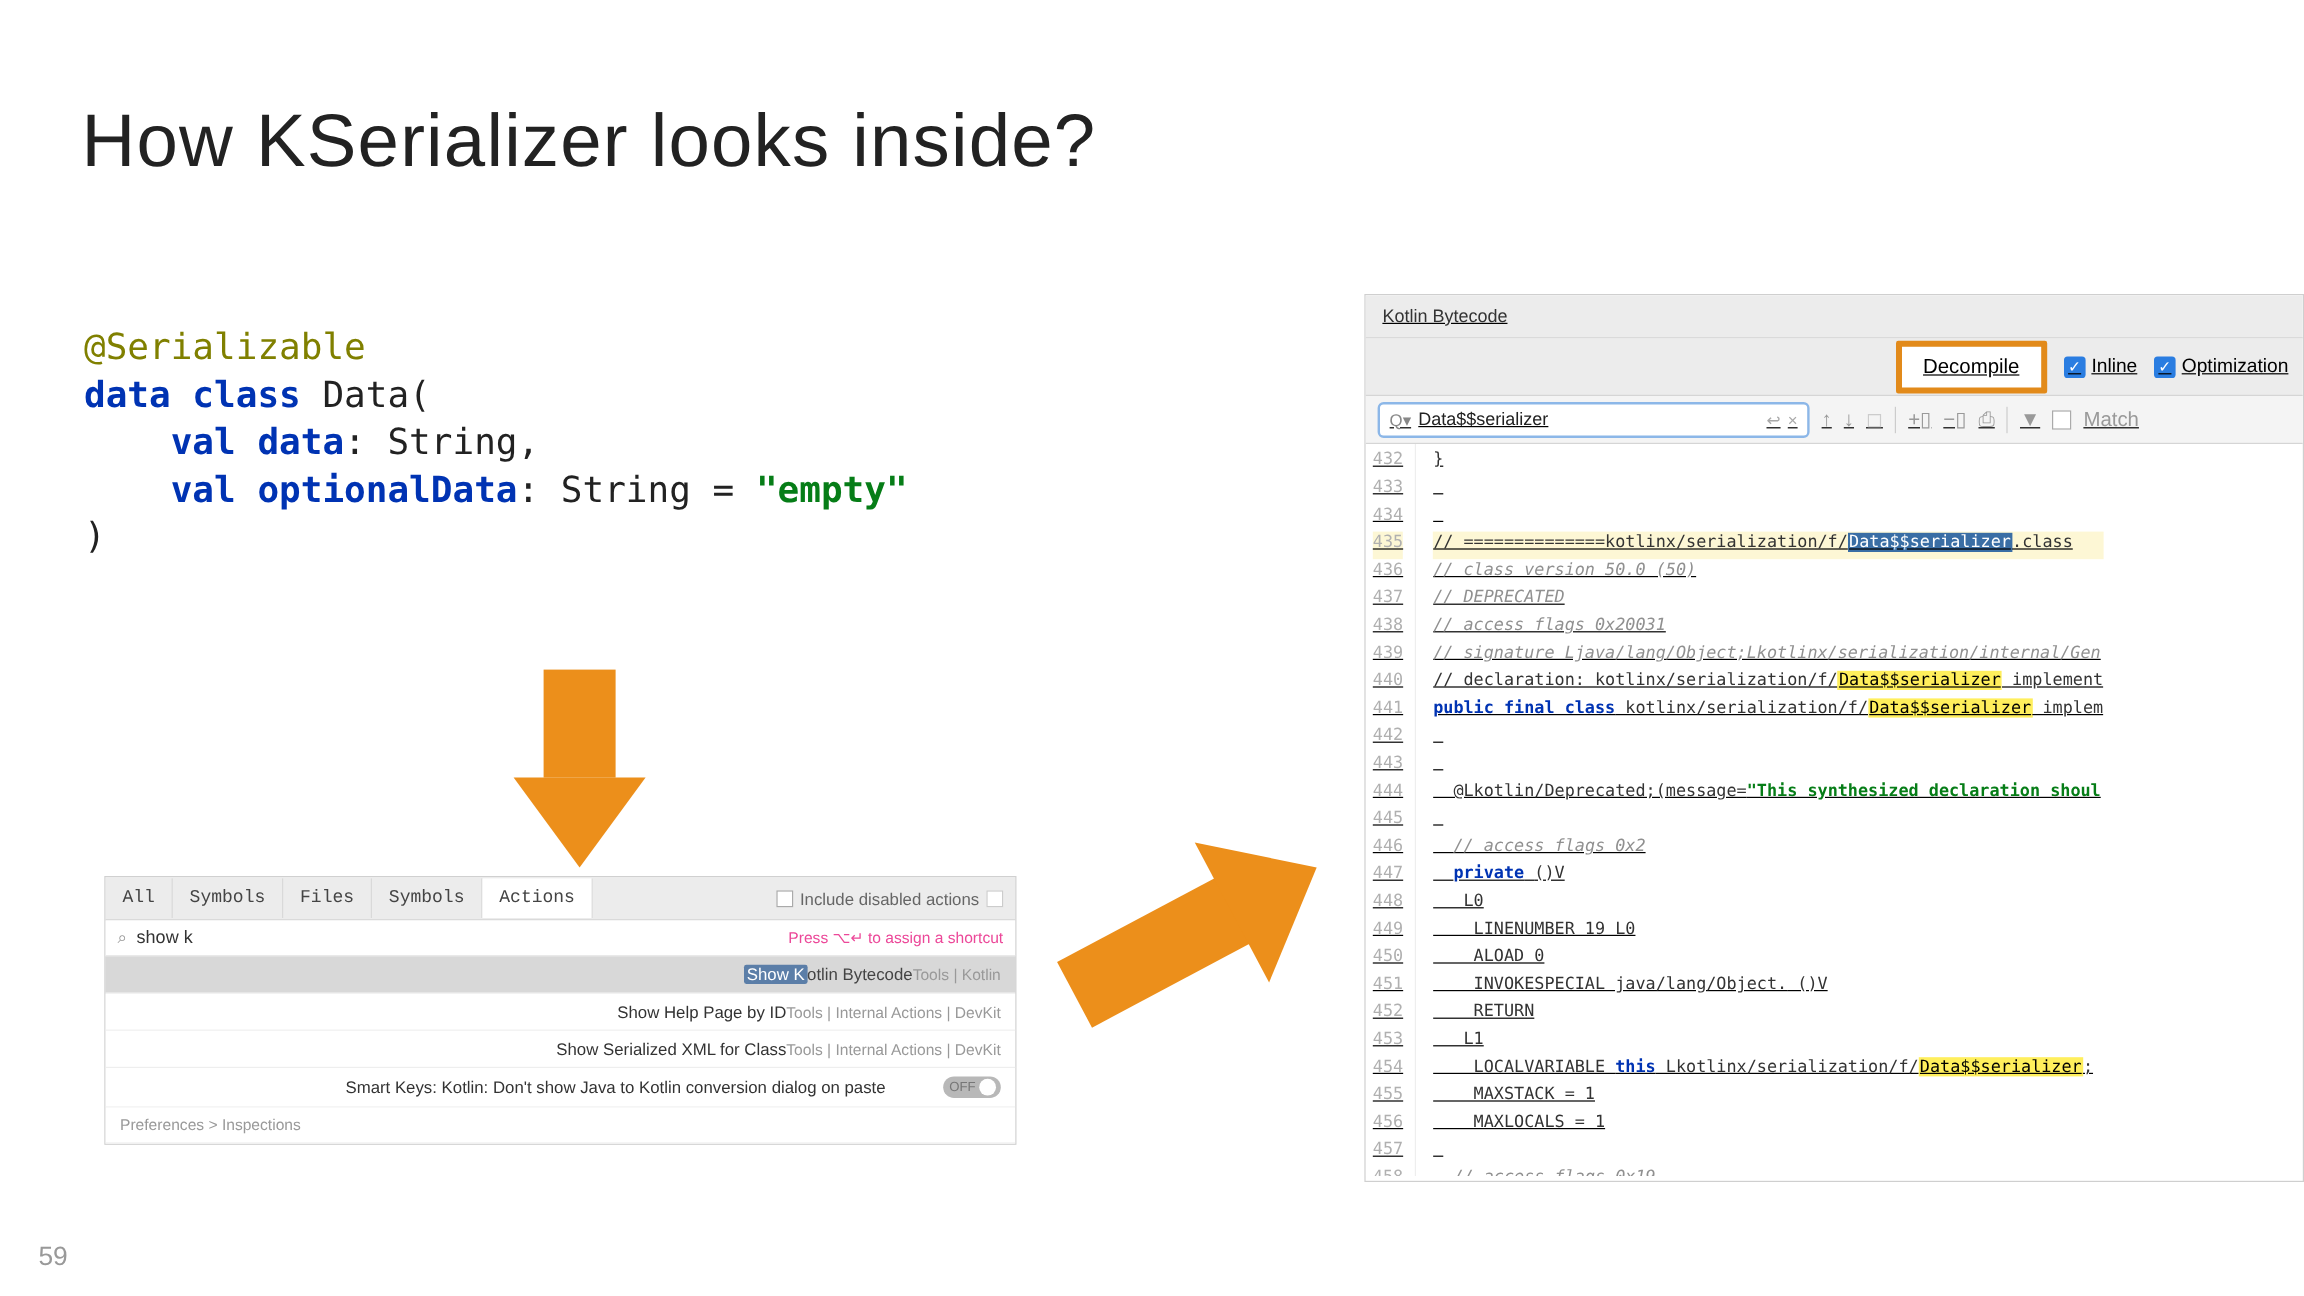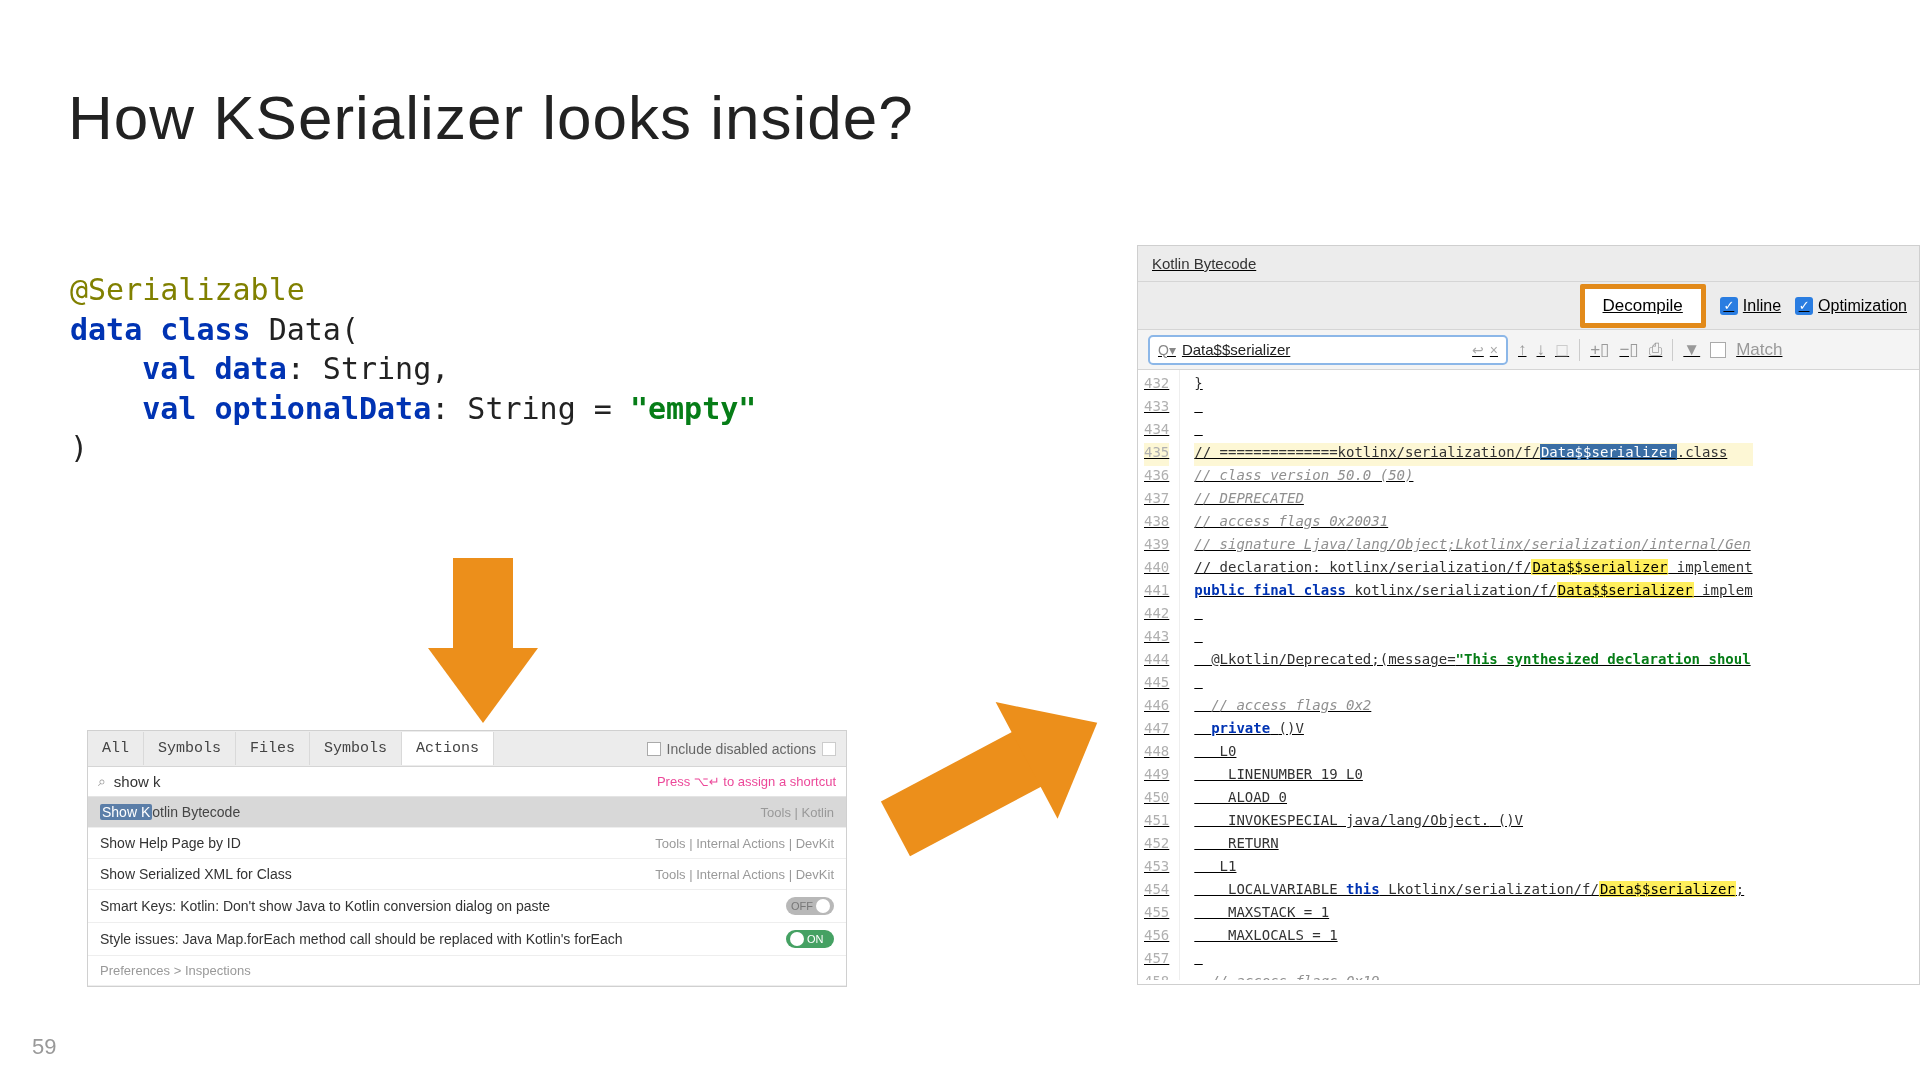--- a/index.html
+++ b/index.html
@@ -112,30 +112,30 @@
   .sp-hint { color:#ec4899; font-size:13px;margin-left:14px;}
   .sp-row {
     display:flex; align-items:center; padding: 7px 12px;
     border-bottom:1px solid #eee;
     background:#fff;
     font-size:14px;
   }
   .sp-row.selected {
     background:#d8d8d8; color:#444;
   }
-  .sp-row .grow { flex:1; }
+  .sp-row .grow { flex:1;text-align:right; }
   .sp-row .hint { color:#999; font-size:13px; }
   .sel-hl { background:#5b7ea8; color:#fff; padding:0 2px; border-radius:2px;}
   .sp-row.selected .sel-hl { background:#5b7ea8; }
   .toggle {
     display:inline-flex; align-items:center;
     width:48px; height:18px; border-radius:9px;
     font-size:11px; color:#fff; justify-content:flex-end; padding:0 4px;
   }
-  .toggle.off { background:#b8b8b8; justify-content:flex-end; color:#666;}
+  .toggle.off { background:#b8b8b8; justify-content:flex-end; color:#666;margin-left:48px;}
   .toggle.on { background:#45a163; justify-content:flex-start;}
   .toggle .knob { width:14px;height:14px;background:#fff;border-radius:50%;}
   .toggle.off .lbl { margin-right:3px; color:#777;}
   .toggle.on .lbl { margin-left:3px; color:#fff;}
 
   
   .arrow-upright {
     position: absolute;
     top: 680px;
     left: 880px;
@@ -295,27 +295,20 @@
       </div>
       <div class="sp-row">
         <span class="grow">Show Serialized XML for Class</span>
         <span class="hint">Tools | Internal Actions | DevKit</span>
       </div>
       <div class="sp-row">
         <span class="grow">Smart Keys: Kotlin: Don't show Java to Kotlin conversion dialog on paste</span>
         <span class="toggle off">
           <span class="lbl">OFF</span>
           <span class="knob"></span>
-        </span>
-      </div>
-      <div class="sp-row">
-        <span class="grow">Style issues: Java Map.forEach method call should be replaced with Kotlin's forEach</span>
-        <span class="toggle on">
-          <span class="knob"></span>
-          <span class="lbl">ON</span>
         </span>
       </div>
       <div class="sp-row">
         <span class="hint">Preferences &gt; Inspections</span>
       </div>
     </div>
 </div>
 
 <div class="byte-panel">
   <div class="byte-title">Kotlin Bytecode</div>

